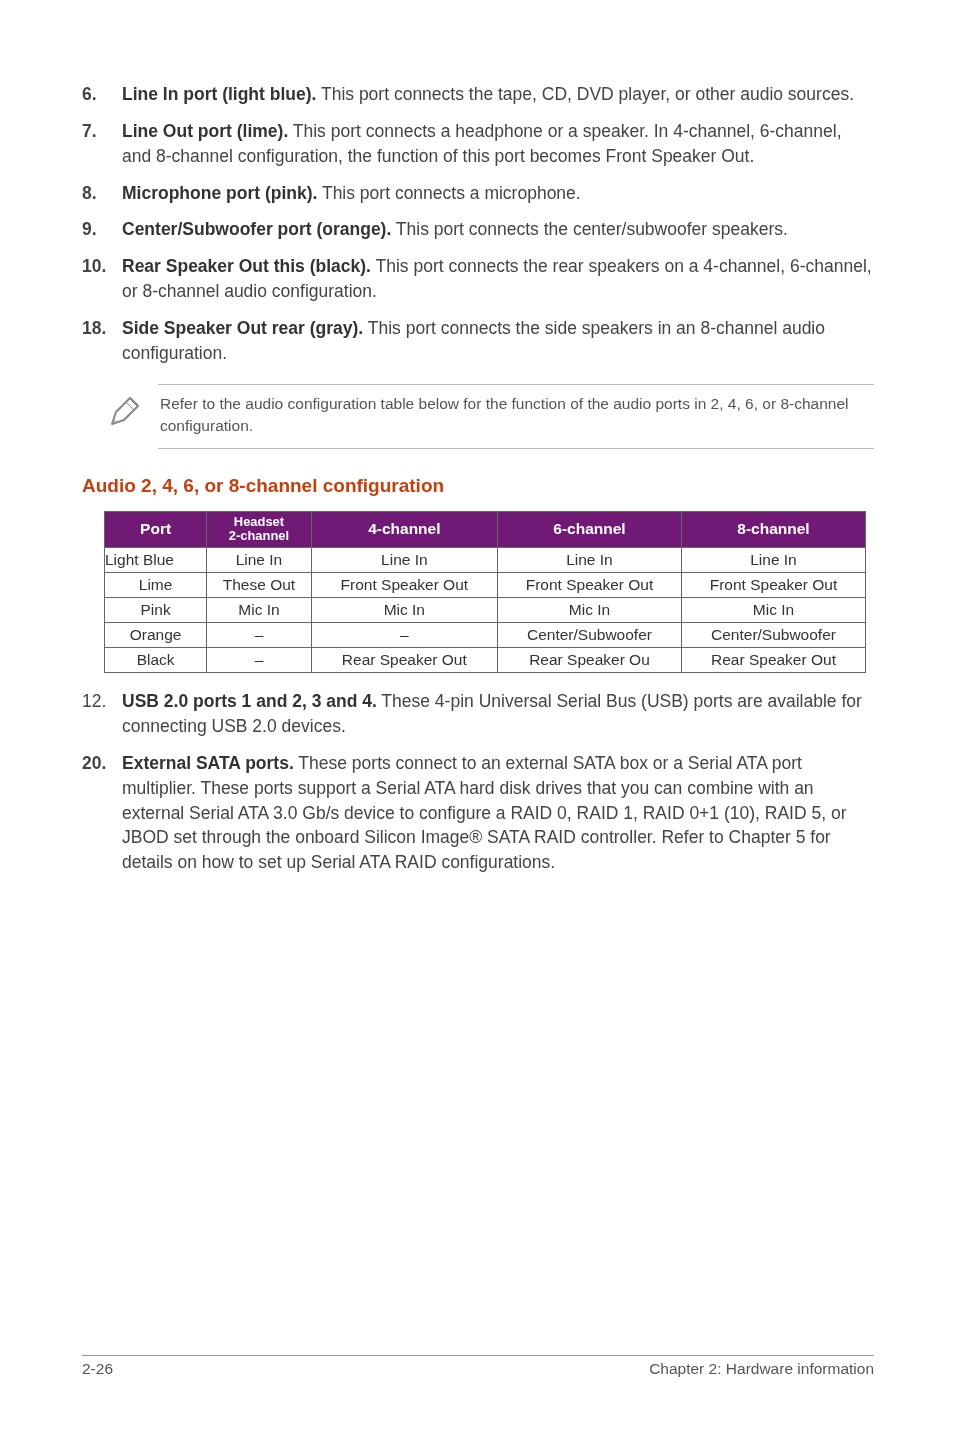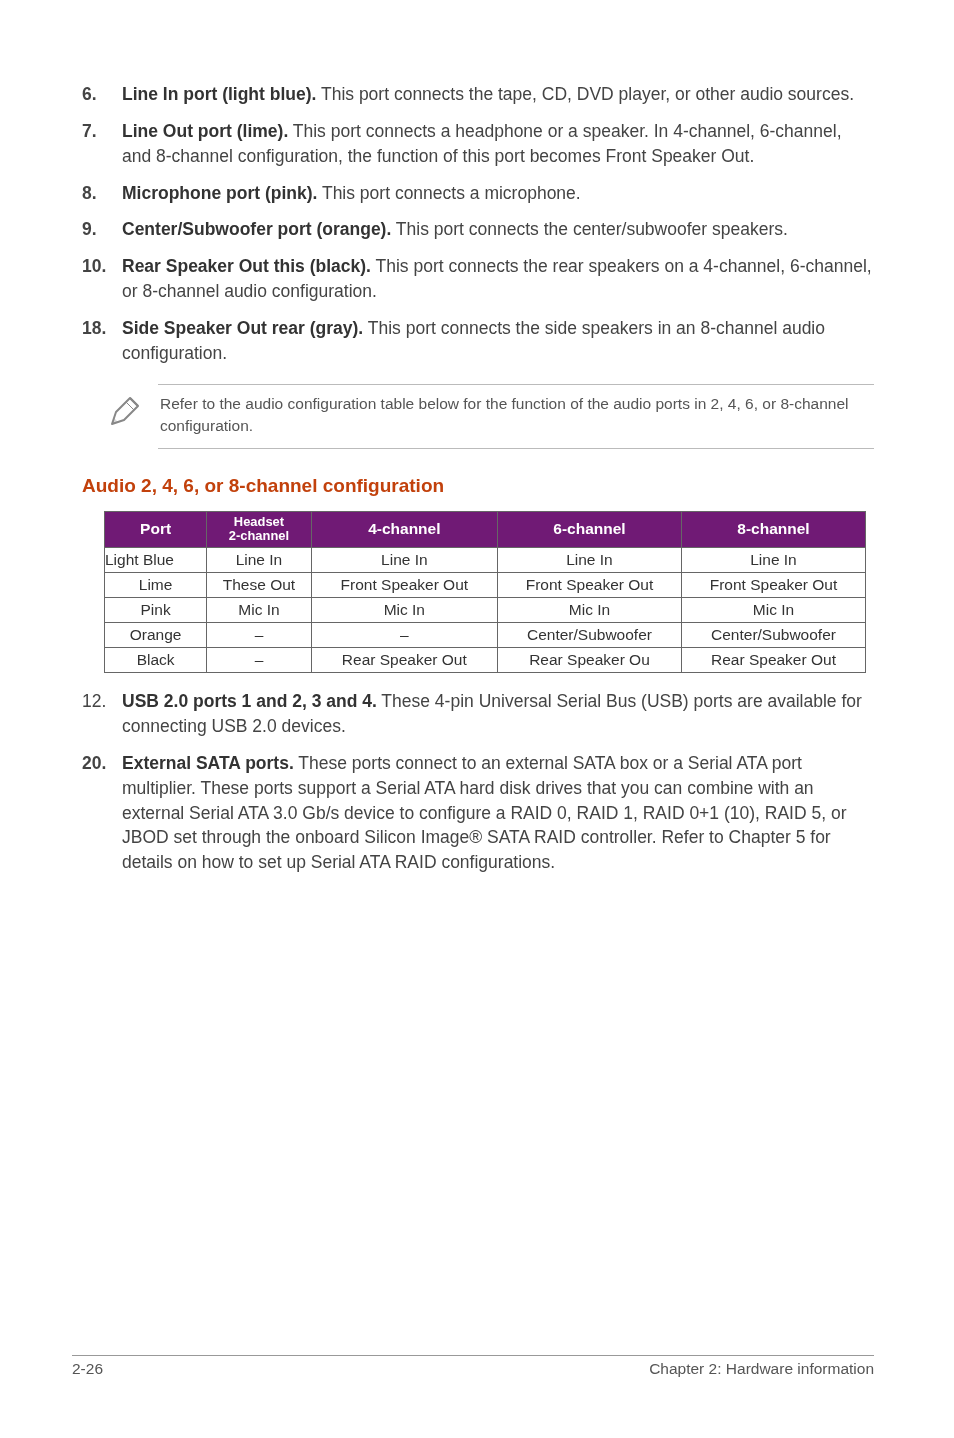--- a/index.html
+++ b/index.html
@@ -80,21 +80,21 @@
   table.audio th.col2 { width: 92px; }
   table.audio th.col3 { width: 164px; }
   table.audio th.col4 { width: 162px; }
   table.audio th.col5 { width: 162px; }
 
   .list-row.lower { margin-top: 16px; }
 
   .footer {
     position: absolute;
     bottom: 60px;
-    left: 72px;
+    left: 82px;
     right: 80px;
     border-top: 1px solid #999;
     padding-top: 4px;
     display: flex;
     justify-content: space-between;
     font-size: 15.5px;
     color: #555;
   }
 </style>
 </head>

